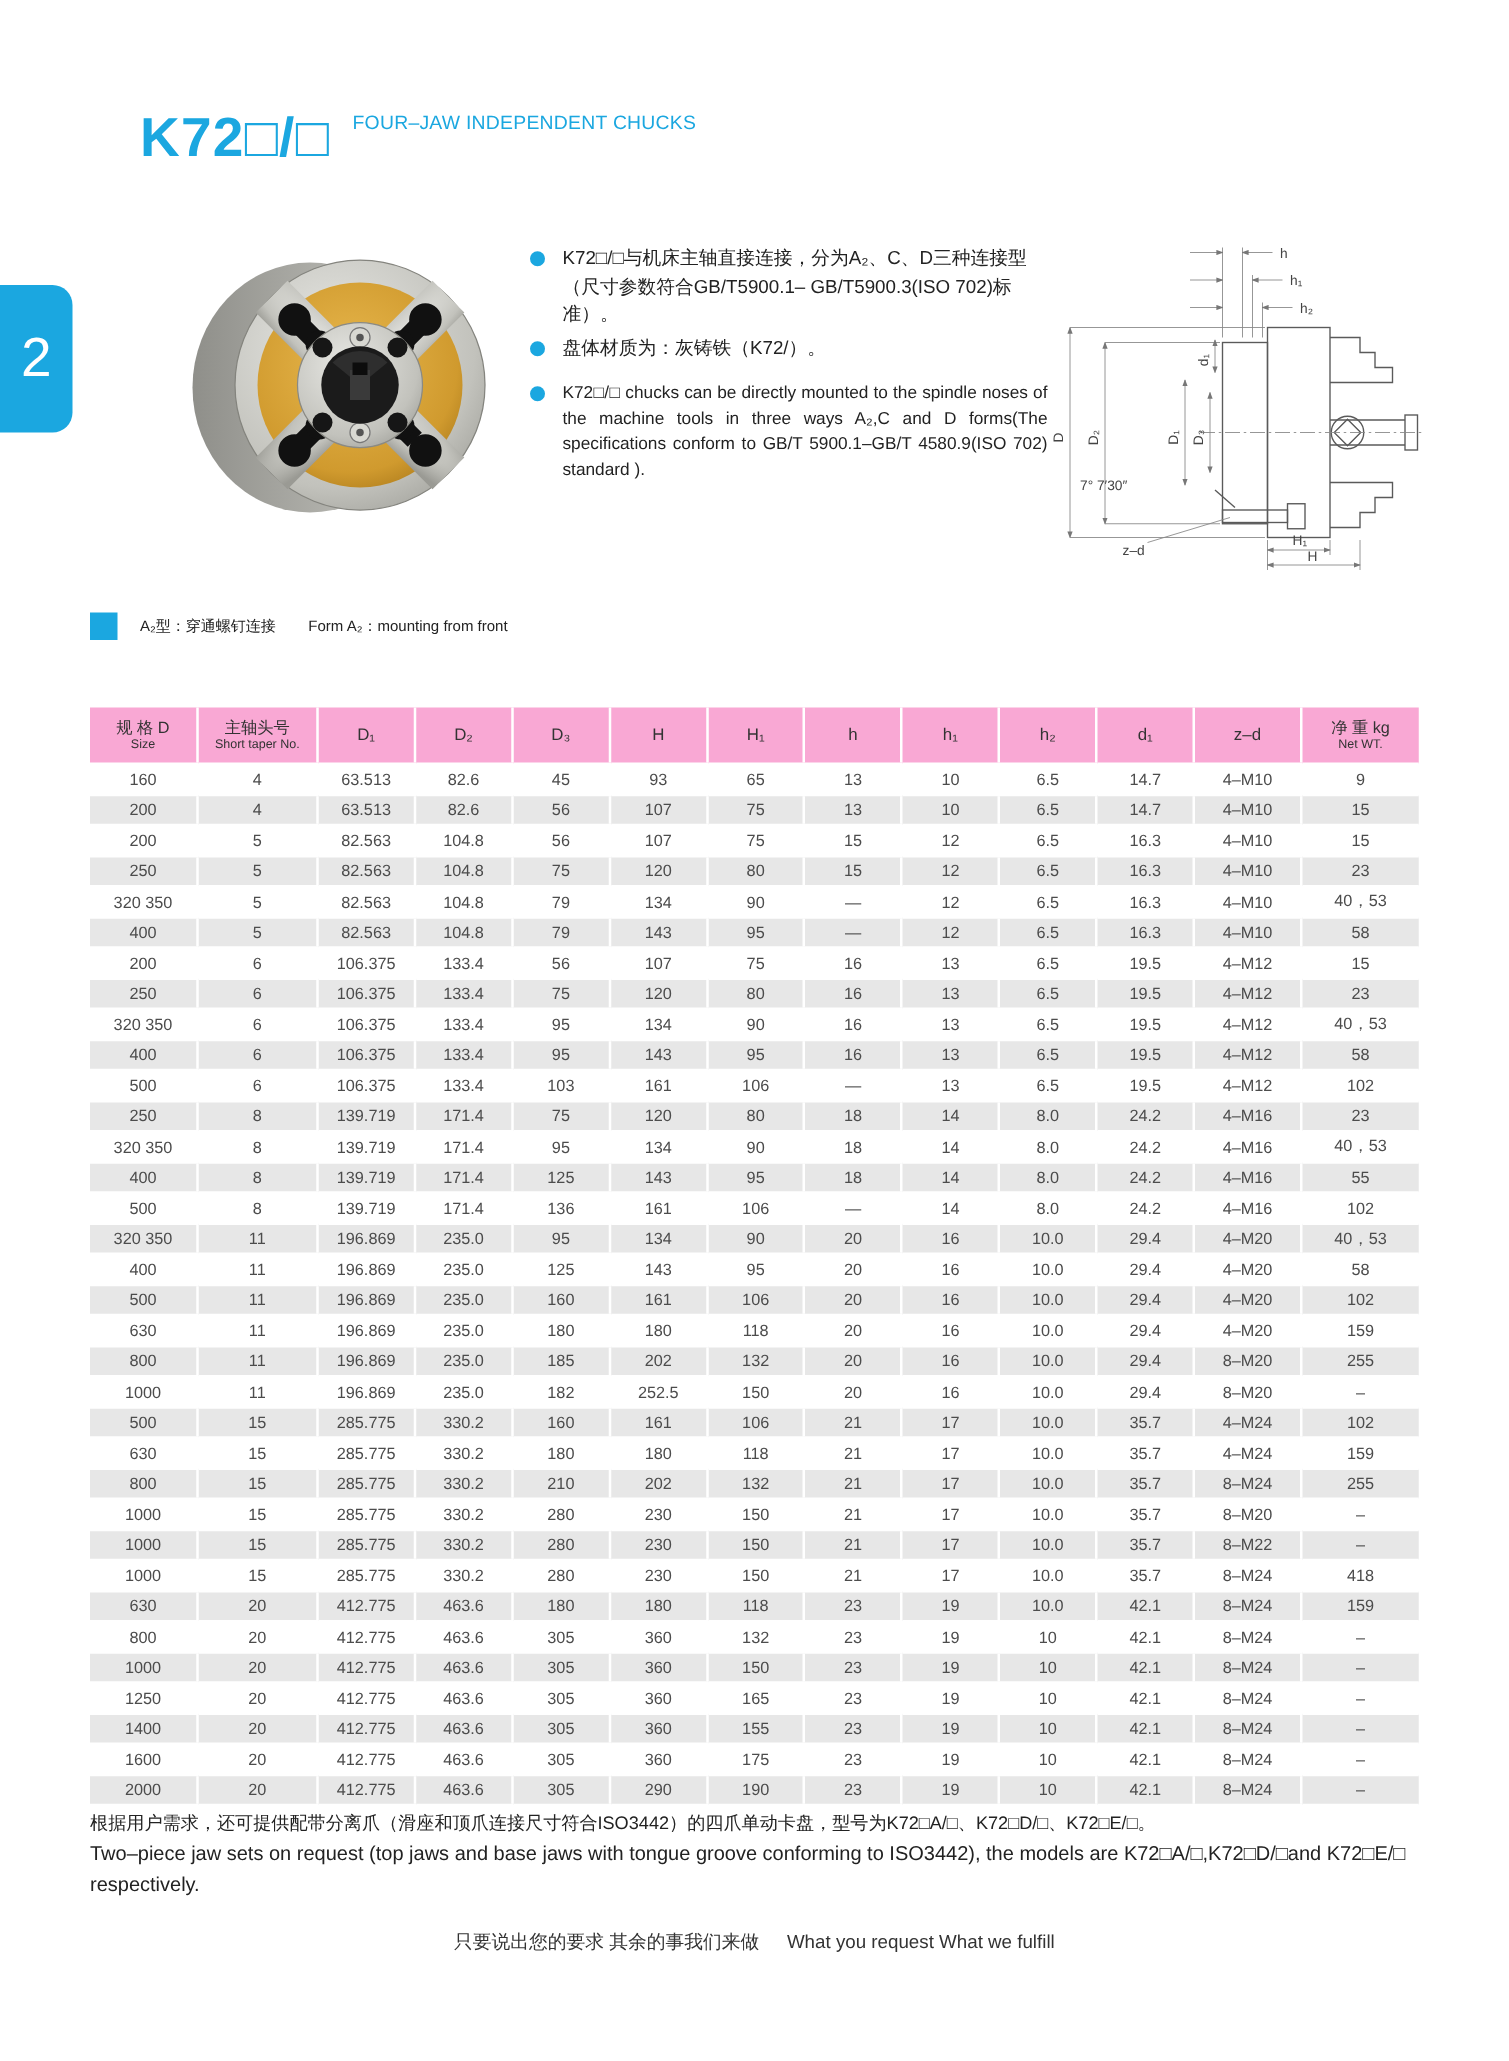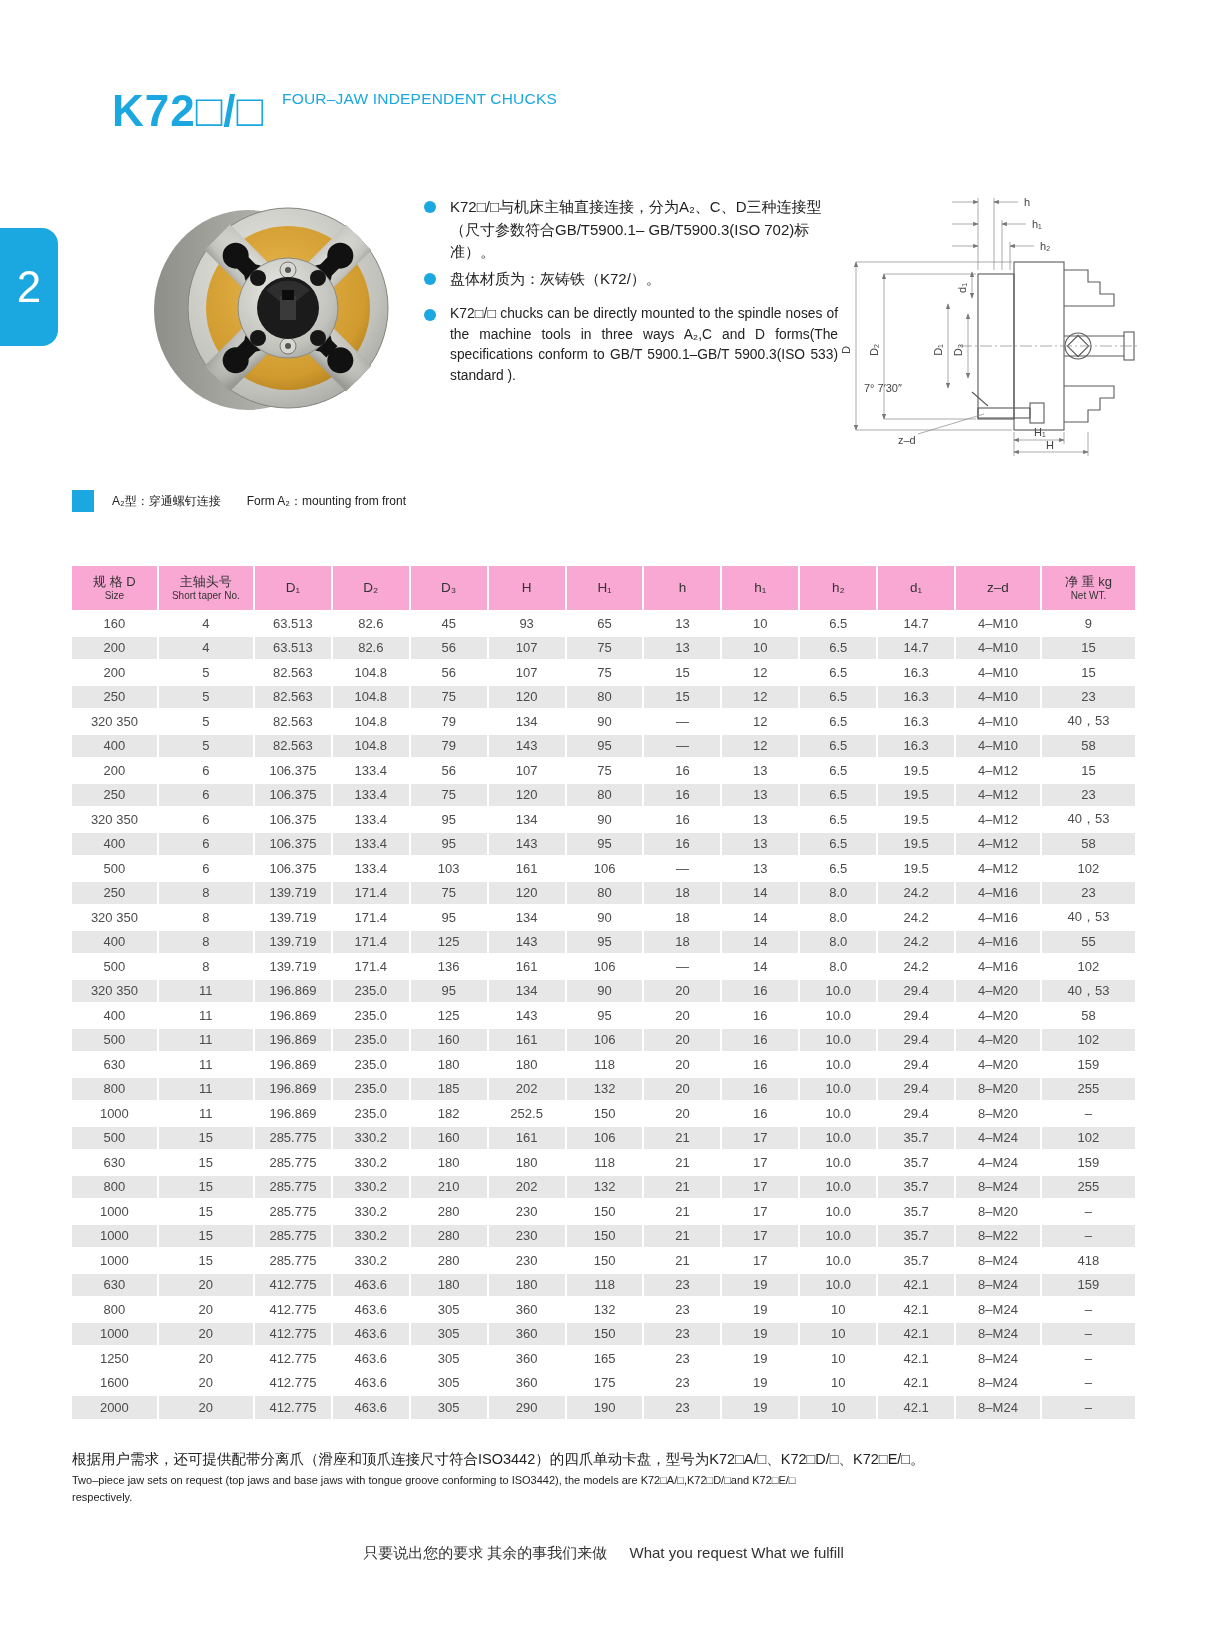--- a/index.html
+++ b/index.html
@@ -56,21 +56,21 @@
   .spec-table tbody td{height:22.5px;font-size:13px;color:#4c4c4c;}
   .spec-table tbody tr.even td{background:#e7e7e7;}
   .spec-table tbody tr.odd td{background:#ffffff;}
   .spec-table col.c1{width:8.2%;}
   .spec-table col.c2{width:9.2%;}
   .spec-table col.cm{width:7.45%;}
   .spec-table col.c12{width:8.2%;}
   .spec-table col.c13{width:9.0%;}
   
   .note-cn{position:absolute;left:72px;top:1448px;width:1063px;font-size:14.5px;color:#222;line-height:1.55;}
-  .note-en{position:absolute;left:72px;top:1472px;width:1063px;font-size:11px;color:#222;line-height:1.55;white-space:pre-line;}
+  .note-en{position:absolute;left:72px;top:1472px;width:1063px;font-size:16px;color:#222;line-height:1.55;white-space:pre-line;}
   .tagline{position:absolute;left:72px;top:1544px;width:1063px;text-align:center;font-size:15px;color:#333;}
   .tagline .cn{margin-right:18px;}
   .pageno{position:absolute;left:72px;top:1570px;width:1063px;text-align:center;font-size:15px;color:#333;}
 </style>
 </head>
 <body>
 
 <div class="page">
 
   <div class="side-tab">2</div>
@@ -135,21 +135,21 @@
       <circle cx="142" cy="118" r="31" fill="#1b1b1b"></circle>
       <path d="M120 100 A31 31 0 0 1 164 100 L142 118 Z" fill="#2e2e2e"></path>
       <rect x="134" y="106" width="16" height="24" fill="#3a3a3a"></rect>
       <rect x="136" y="100" width="12" height="10" fill="#0c0c0c"></rect>
     </svg>
   </div>
 
   <ul class="features" id="features">
       <li class="cn"><span class="dot"></span><span>K72□/□与机床主轴直接连接，分为A₂、C、D三种连接型（尺寸参数符合GB/T5900.1–  GB/T5900.3(ISO 702)标准）。</span></li>
       <li class="cn"><span class="dot"></span><span>盘体材质为：灰铸铁（K72/）。</span></li>
-      <li class="en gap"><span class="dot"></span><span>K72□/□ chucks can be directly mounted to the spindle noses of the machine tools in three ways A₂,C and D forms(The specifications conform to GB/T 5900.1–GB/T 5900.3(ISO 533) standard ).</span></li>
+      <li class="en gap"><span class="dot"></span><span>K72□/□ chucks can be directly mounted to the spindle noses of the machine tools in three ways A₂,C and D forms(The specifications conform to GB/T 5900.1–GB/T 4580.9(ISO 702) standard ).</span></li>
     </ul>
 
   <div class="tech-drawing">
     <svg width="316" height="272" viewBox="0 0 316 272">
       <defs>
         <marker id="ar" markerWidth="8" markerHeight="6" refX="7" refY="3" orient="auto">
           <path d="M0,0 L8,3 L0,6 Z" fill="#777"></path>
         </marker>
         <marker id="arr" markerWidth="8" markerHeight="6" refX="1" refY="3" orient="auto">
           <path d="M8,0 L0,3 L8,6 Z" fill="#777"></path>
@@ -723,20 +723,35 @@
           <td>305</td>
           <td>360</td>
           <td>165</td>
           <td>23</td>
           <td>19</td>
           <td>10</td>
           <td>42.1</td>
           <td>8–M24</td>
           <td>–</td>
         </tr>
+        <tr class="even">
+          <td>1400</td>
+          <td>20</td>
+          <td>412.775</td>
+          <td>463.6</td>
+          <td>305</td>
+          <td>360</td>
+          <td>155</td>
+          <td>23</td>
+          <td>19</td>
+          <td>10</td>
+          <td>42.1</td>
+          <td>8–M24</td>
+          <td>–</td>
+        </tr>
         <tr class="odd">
           <td>1600</td>
           <td>20</td>
           <td>412.775</td>
           <td>463.6</td>
           <td>305</td>
           <td>360</td>
           <td>175</td>
           <td>23</td>
           <td>19</td>

